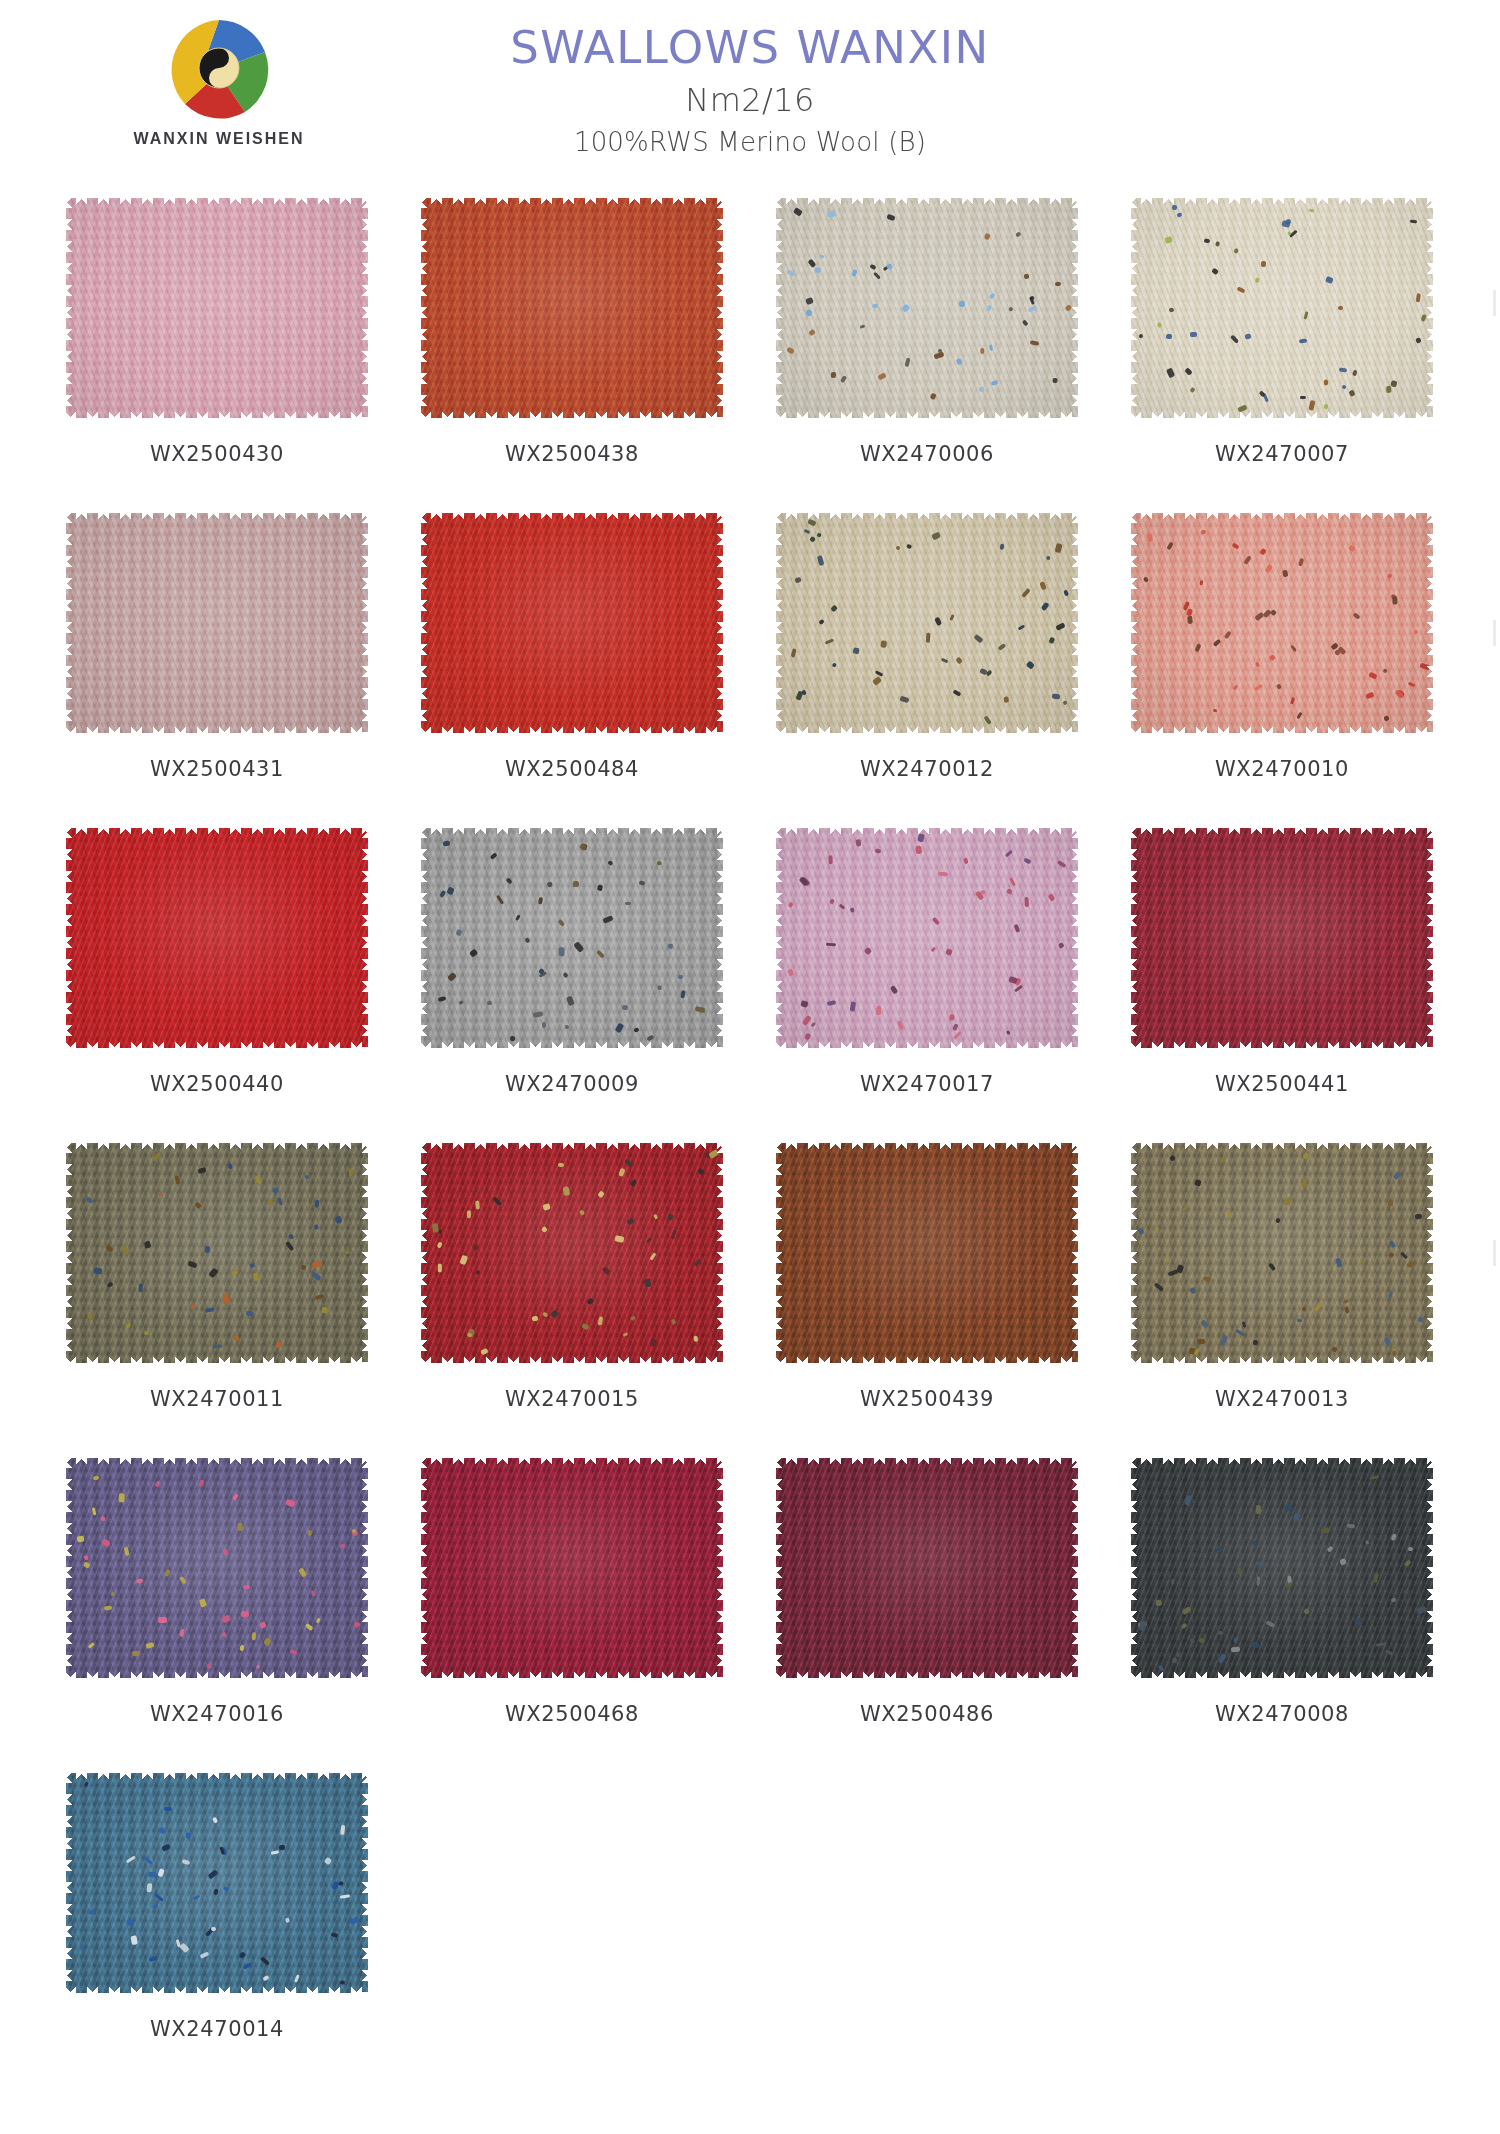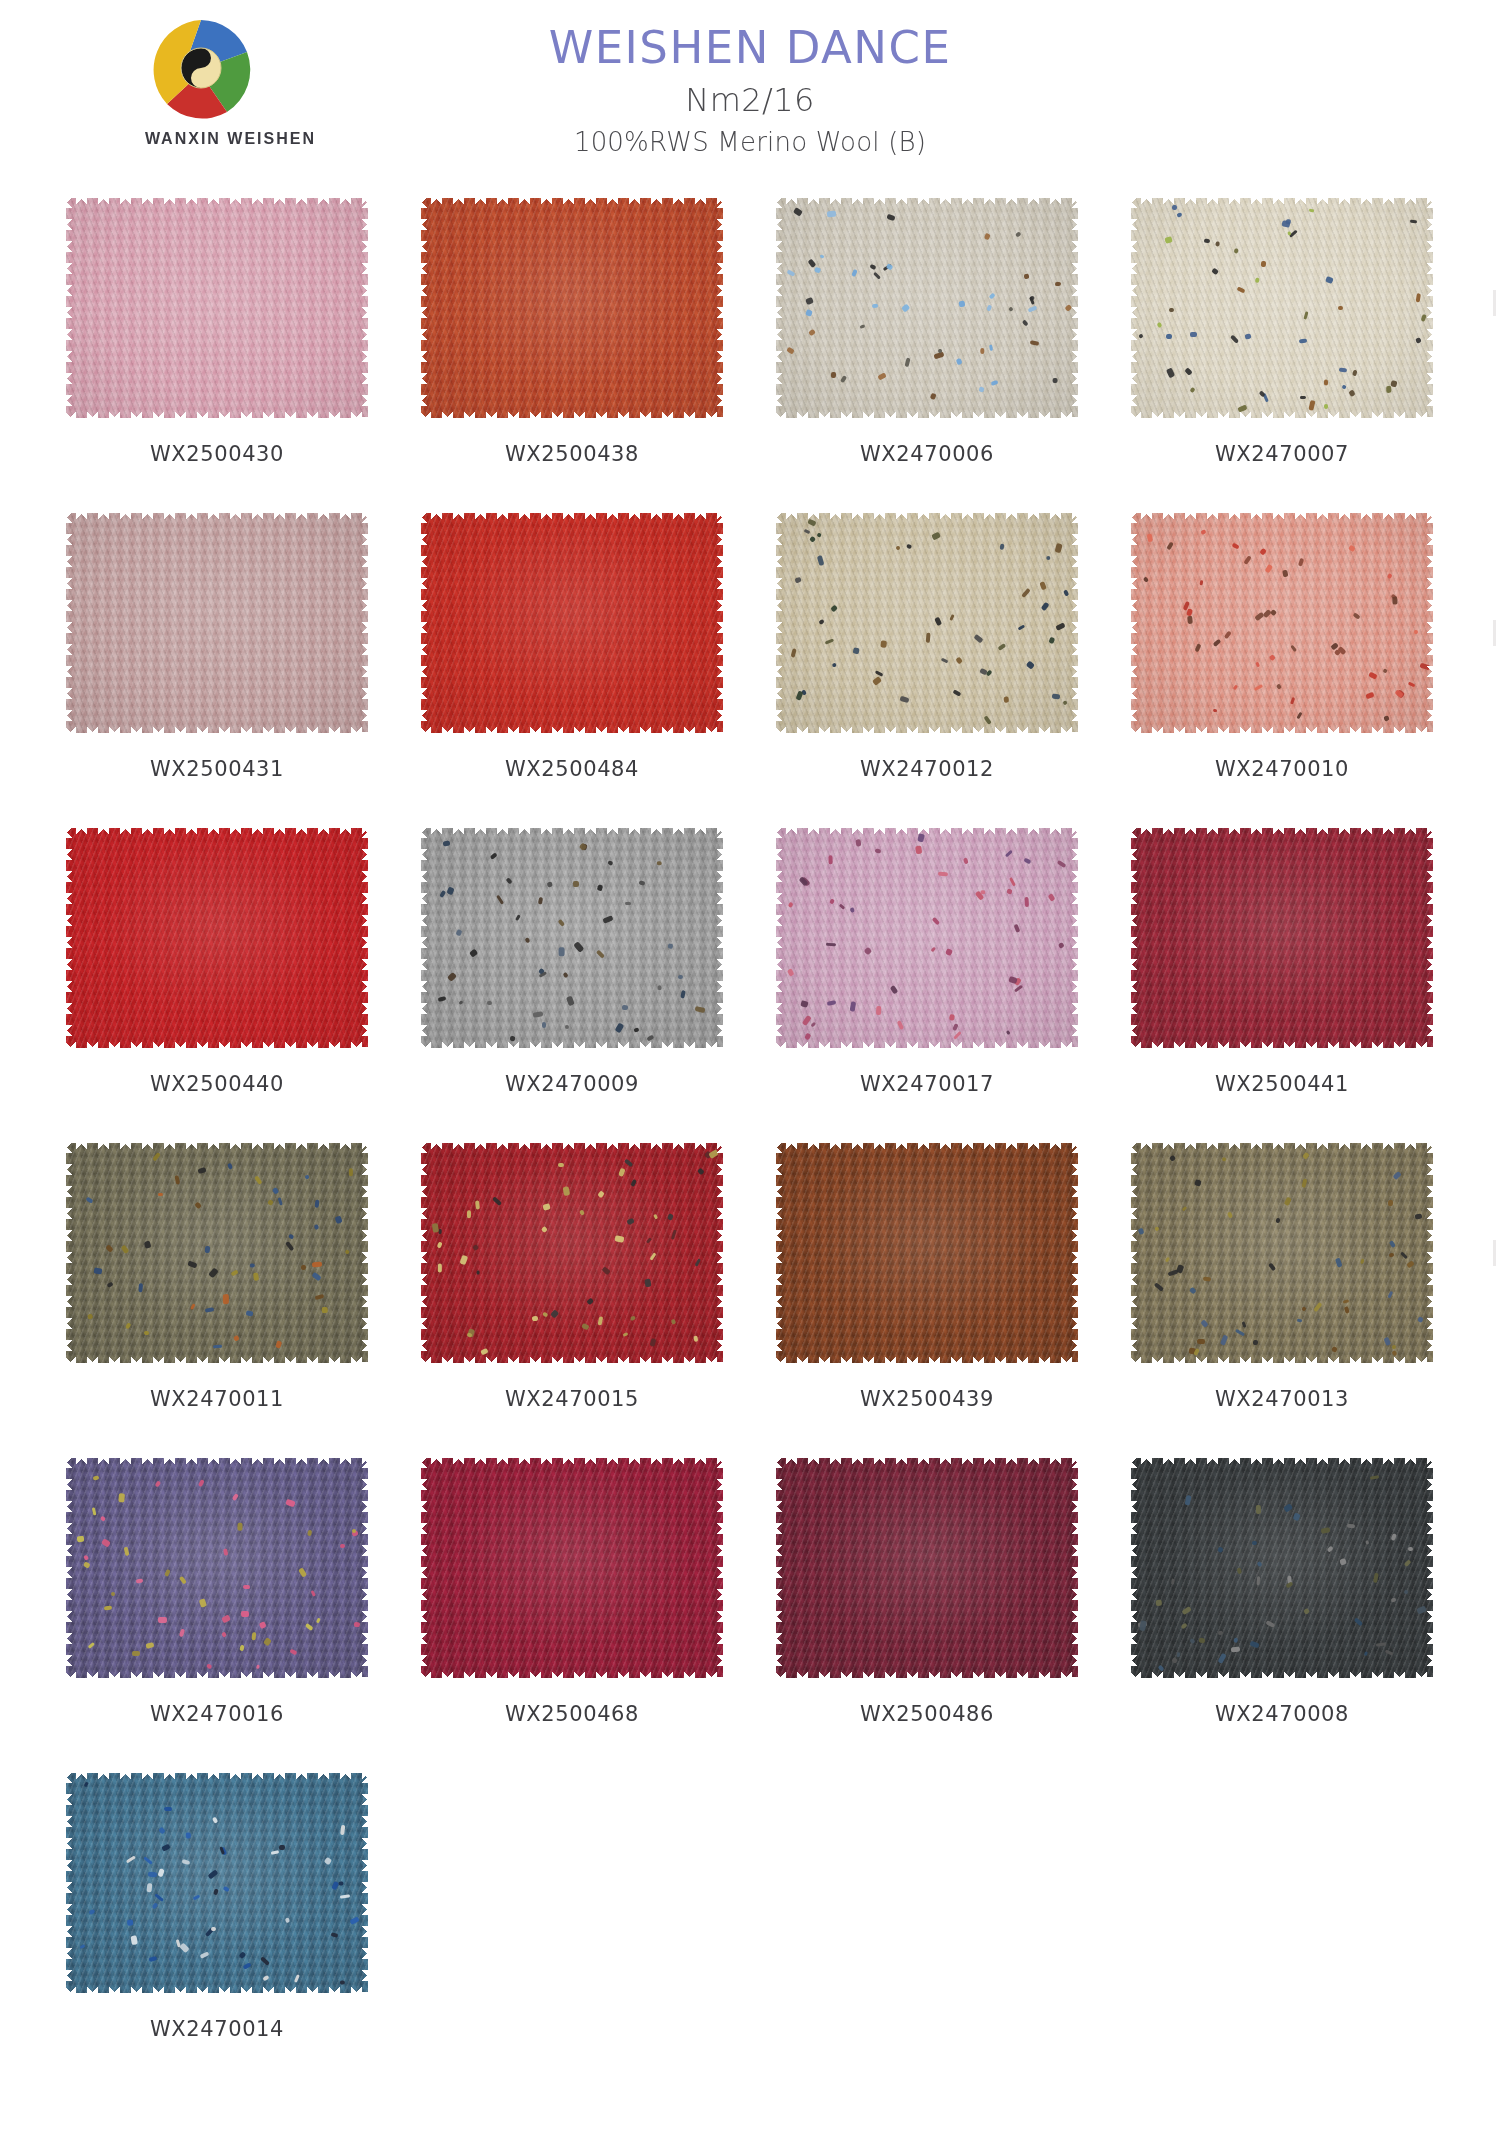--- a/index.html
+++ b/index.html
@@ -14,24 +14,24 @@
   }
 
   
   .header {
     position: relative;
     height: 185px;
     width: 100%;
   }
   .brand {
     position: absolute;
-    left: 86px;
+    left: 104px;
     top: 18px;
     width: 230px;
-    text-align: right;
+    text-align: center;
   }
   .logo-mark {
     width: 104px; height: 104px;
     margin: 0 auto;
     position: relative;
     border-radius: 50%;
     overflow: hidden;
   }
   .logo-mark svg { display:block; width:104px; height:104px; }
   .brand-name {
@@ -227,21 +227,21 @@
         <path d="M18 86 A50 50 0 0 1 52 2 L40 36 A14 14 0 0 0 46 60 Z" fill="#e8b820"></path>
         <circle cx="52" cy="50" r="20" fill="#f0e0a8"></circle>
         <path d="M52 30 A10 10 0 0 1 52 50 A10 10 0 0 0 52 70 A20 20 0 0 1 52 30 Z" fill="#1a1a1a"></path>
         <circle cx="52" cy="50" r="20" fill="none" stroke="#d8c888" stroke-width="1"></circle>
       </svg>
     </div>
     <div class="brand-name">WANXIN WEISHEN</div>
   </div>
 
   <div class="titleblock">
-    <div class="title-main">WEISHEN DANCE</div>
+    <div class="title-main">SWALLOWS WANXIN</div>
     <div class="title-sub">Nm2/16</div>
     <div class="title-desc">100%RWS Merino Wool (B)</div>
   </div>
 </div>
 
 <div class="grid" id="swatch-grid">
     <div class="cell">
       <div class="swatch-wrap">
         <div class="swatch" style="background: rgb(217, 163, 179);">
           <div class="knit-tex"></div>

